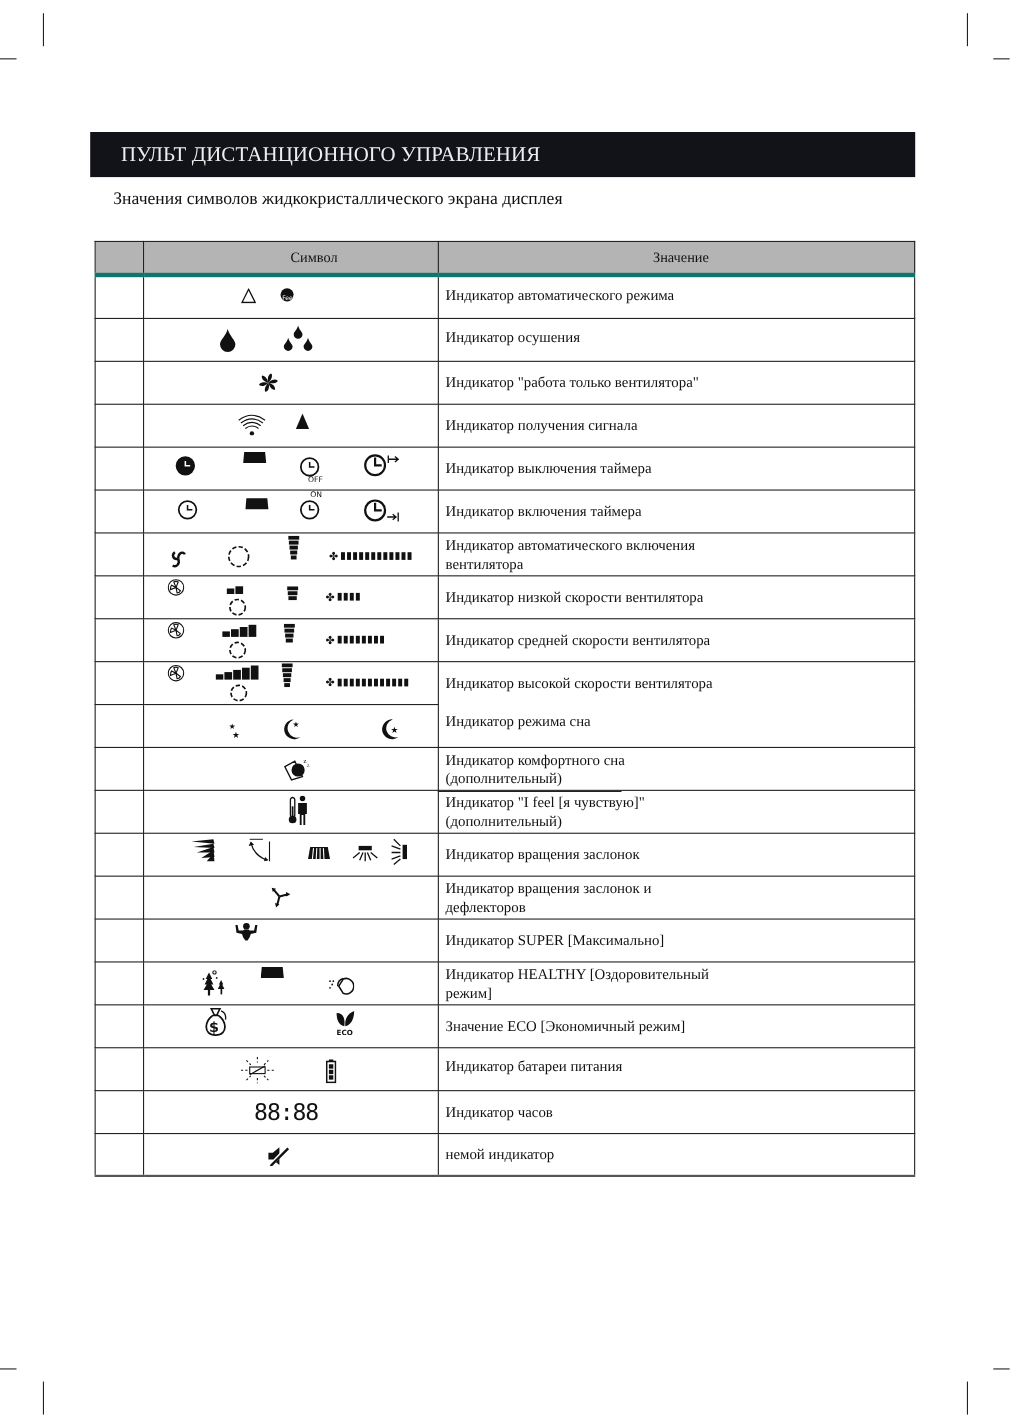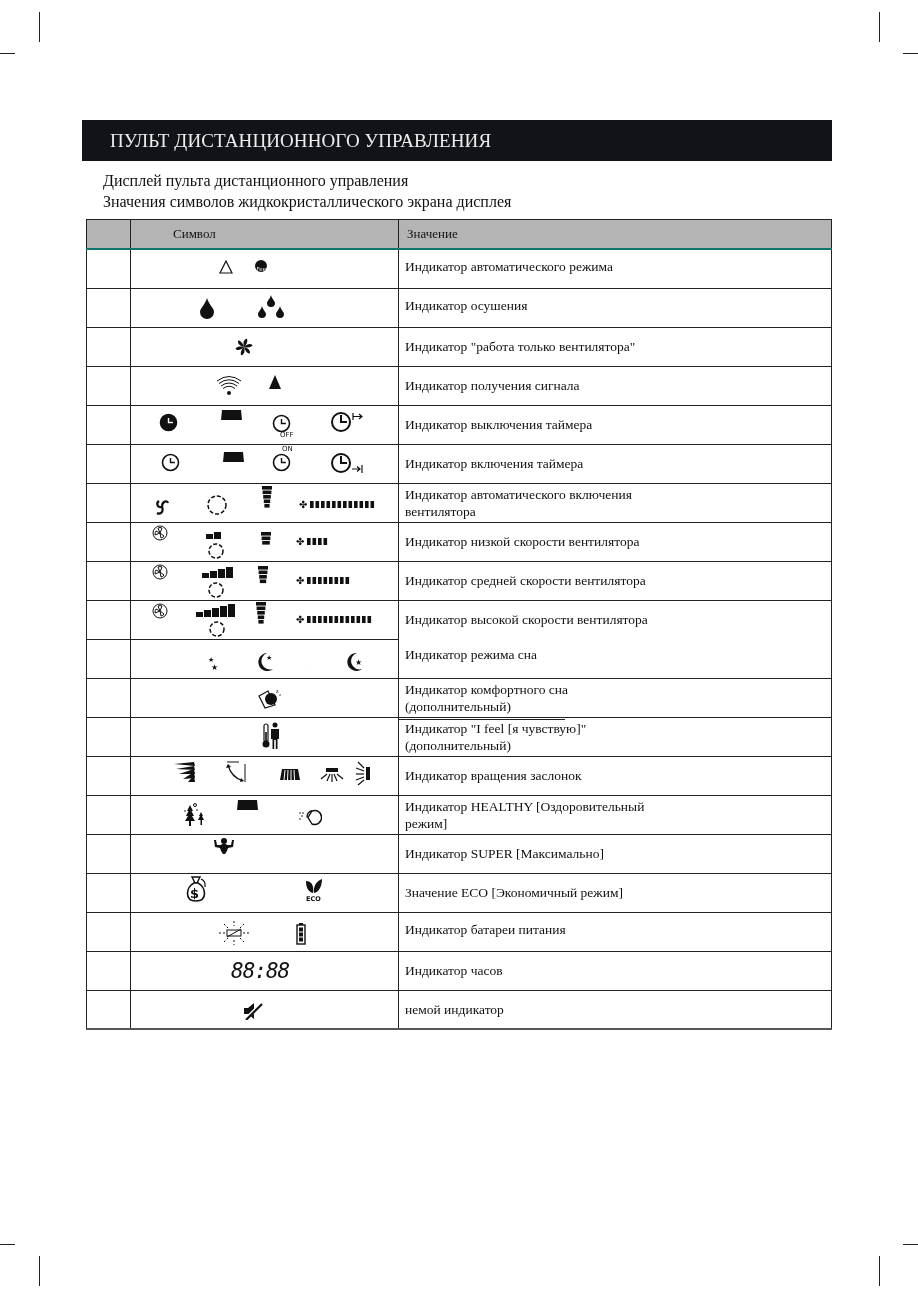--- a/index.html
+++ b/index.html
@@ -4,21 +4,21 @@
 <style>
   html,body{margin:0;padding:0;background:#fff;}
   body{width:918px;height:1298px;position:relative;overflow:hidden;font-family:"Liberation Serif","DejaVu Serif",serif;color:#111;}
   .crop{position:absolute;background:#222;}
   .crop.v{width:1px;height:30px;}
   .crop.h{height:1px;width:15px;}
   .banner{position:absolute;left:82px;top:120px;width:750px;height:41px;background:#111318;color:#eee;font-size:19px;line-height:41px;padding-left:28px;box-sizing:border-box;letter-spacing:0.1px;}
   .subs{position:absolute;left:103px;top:170px;font-size:16px;line-height:21px;}
   table.sym{position:absolute;left:86px;top:219px;width:746px;border-collapse:collapse;table-layout:fixed;}
   table.sym td, table.sym th{border:1px solid #222;padding:0;font-weight:normal;}
-  table.sym th{background:#b4b4b4;height:28px;text-align:left;font-size:13px;border-bottom:2px solid #0f766e;}
+  table.sym th{background:#b4b4b4;height:28px;text-align:center;font-size:13px;border-bottom:4px solid #0f766e;}
   table.sym col.c0{width:44px;}
   table.sym col.c1{width:268px;}
   th.h-sym{padding-left:42px !important;}
   th.h-mean{padding-left:8px !important;}
   td.meaning{font-size:13.5px;line-height:17px;padding-left:6px !important;vertical-align:middle;margin-top:38px;}
   td.symbols{position:relative;margin-left:10px;}
   table.sym tbody tr{height:39px;}
   table.sym tr.lastrow td{border-bottom:2px solid #555;}
   .ic{position:absolute;display:block;}
   .ic svg{display:block;}
@@ -34,21 +34,20 @@
 <div class="crop v" style="left:879px;top:12px;"></div>
 <div class="crop h" style="left:903px;top:53px;"></div>
 <div class="crop v" style="left:39px;top:1256px;"></div>
 <div class="crop h" style="left:0;top:1244px;"></div>
 <div class="crop v" style="left:879px;top:1256px;"></div>
 <div class="crop h" style="left:903px;top:1244px;"></div>
 
 <div class="banner">ПУЛЬТ ДИСТАНЦИОННОГО УПРАВЛЕНИЯ</div>
 
 <div class="subs">
-  <div>Дисплей пульта дистанционного управления</div>
   <div>Значения символов жидкокристаллического экрана дисплея</div>
 </div>
 
 <table class="sym">
   <colgroup>
       <col class="c0">
       <col class="c1">
       <col>
     </colgroup>
   <thead>
@@ -521,20 +520,55 @@
                 <line x1="9" y1="20" x2="3" y2="25"></line>
               </g>
             </svg>
           </span>
         </td>
         <td class="meaning"><span>Индикатор вращения заслонок</span></td>
       </tr>
       <tr>
         <td></td>
         <td class="symbols">
+          <span class="ic" style="left: 114px; top: 9px;">
+            <svg width="20" height="20" viewBox="0 0 20 20">
+              <g stroke="#111" stroke-width="1.8" fill="none">
+                <path d="M9 9 L4 3"></path>
+                <path d="M9 9 L17 7"></path>
+                <path d="M9 9 L7 17"></path>
+              </g>
+              <g fill="#111">
+                <path d="M2 1 L6 2 L3 5Z"></path>
+                <path d="M19 7 L15 5 L15 9Z"></path>
+                <path d="M6 19 L5 15 L9 16Z"></path>
+              </g>
+            </svg>
+          </span>
+        </td>
+        <td class="meaning">
+          <div>Индикатор вращения заслонок и</div>
+          <div>дефлекторов</div>
+        </td>
+      </tr>
+      <tr>
+        <td></td>
+        <td class="symbols">
+          <span class="ic" style="left: 81px; top: 2px;">
+            <svg width="24" height="18" viewBox="0 0 24 18">
+              <circle cx="12" cy="4" r="3" fill="#111"></circle>
+              <path d="M2 3 L4 3 L5 8 L9 8 L10 7 H14 L15 8 L19 8 L20 3 L22 3 L21 10 L16 11 L15 14 L13 17 H11 L9 14 L8 11 L3 10 Z" fill="#111"></path>
+            </svg>
+          </span>
+        </td>
+        <td class="meaning"><span>Индикатор SUPER [Максимально]</span></td>
+      </tr>
+      <tr>
+        <td></td>
+        <td class="symbols">
           <span class="ic" style="left: 52px; top: 7px;">
             <svg width="24" height="24" viewBox="0 0 24 24">
               <path d="M7 2 L10 8 H8.5 L11 13 H9 L12 18 H2 L5 13 H3 L5.5 8 H4 Z" fill="#111"></path>
               <rect x="6" y="18" width="2" height="5" fill="#111"></rect>
               <path d="M18 9 L20 13 H19 L21 17 H15 L17 13 H16 Z" fill="#111"></path>
               <rect x="17.5" y="17" width="1.5" height="5" fill="#111"></rect>
               <circle cx="12" cy="2" r="1.5" fill="none" stroke="#111"></circle>
               <circle cx="2" cy="8" r="0.8" fill="#111"></circle>
               <circle cx="14" cy="7" r="0.8" fill="#111"></circle>
             </svg>
@@ -554,32 +588,20 @@
                 <circle cx="2" cy="11" r="0.8"></circle>
                 <circle cx="5" cy="5" r="0.8"></circle>
               </g>
             </svg>
           </span>
         </td>
         <td class="meaning">
           <div>Индикатор HEALTHY [Оздоровительный</div>
           <div>режим]</div>
         </td>
-      </tr>
-      <tr>
-        <td></td>
-        <td class="symbols">
-          <span class="ic" style="left: 81px; top: 2px;">
-            <svg width="24" height="18" viewBox="0 0 24 18">
-              <circle cx="12" cy="4" r="3" fill="#111"></circle>
-              <path d="M2 3 L4 3 L5 8 L9 8 L10 7 H14 L15 8 L19 8 L20 3 L22 3 L21 10 L16 11 L15 14 L13 17 H11 L9 14 L8 11 L3 10 Z" fill="#111"></path>
-            </svg>
-          </span>
-        </td>
-        <td class="meaning"><span>Индикатор SUPER [Максимально]</span></td>
       </tr>
       <tr>
         <td></td>
         <td class="symbols">
           <span class="ic" style="left: 52px; top: 1px;">
             <svg width="26" height="28" viewBox="0 0 26 28">
               <path d="M9 2 L17 2 L14 8 L12 8 Z" fill="none" stroke="#111" stroke-width="1.4"></path>
               <path d="M11 8 C3 12 1 26 13 26 C25 26 23 12 15 8 Z" fill="#fff" stroke="#111" stroke-width="1.6"></path>
               <text x="7" y="23" font-size="13" font-weight="bold" fill="#111" font-family="DejaVu Sans,sans-serif">$</text>
               <path d="M18 4 Q23 6 22 12" fill="none" stroke="#111" stroke-width="1.2"></path>
@@ -622,21 +644,21 @@
               <rect x="3" y="9.5" width="4" height="4" fill="#111"></rect>
               <rect x="3" y="14.5" width="4" height="4" fill="#111"></rect>
             </svg>
           </span>
         </td>
         <td class="meaning"><span style="position: relative; top: -2px;">Индикатор батареи питания</span></td>
       </tr>
       <tr>
         <td></td>
         <td class="symbols">
-          <span class="ic" style="left: 100px; top: 7px;"><span style="font-family:'DejaVu Sans Mono',monospace;font-style:italic;font-size:21px;letter-spacing:-1px;color:#111;">88:88</span></span>
+          <span class="ic" style="left: 100px; top: 7px;"><span style="font-family:'DejaVu Sans Mono',monospace;font-size:21px;letter-spacing:-1px;color:#111;">88:88</span></span>
         </td>
         <td class="meaning"><span>Индикатор часов</span></td>
       </tr>
       <tr class="lastrow">
         <td></td>
         <td class="symbols">
           <span class="ic" style="left: 112px; top: 11px;">
             <svg width="20" height="18" viewBox="0 0 20 18">
               <path d="M1 6 H5 L11 1 V17 L5 12 H1 Z" fill="#111"></path>
               <line x1="2" y1="18" x2="19" y2="1" stroke="#fff" stroke-width="3.5"></line>

